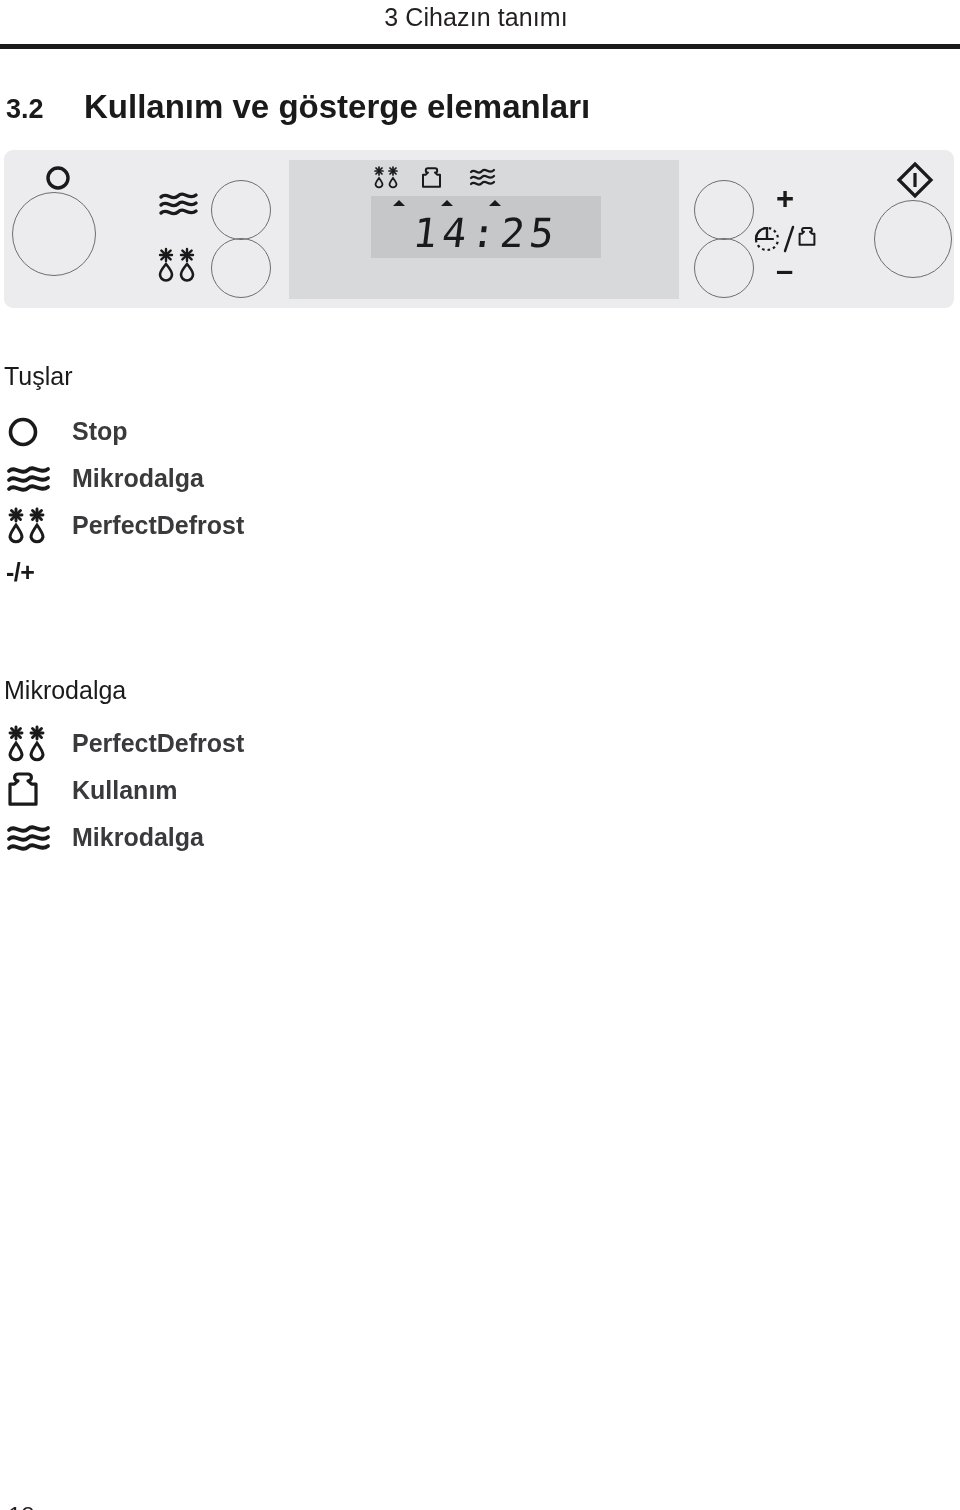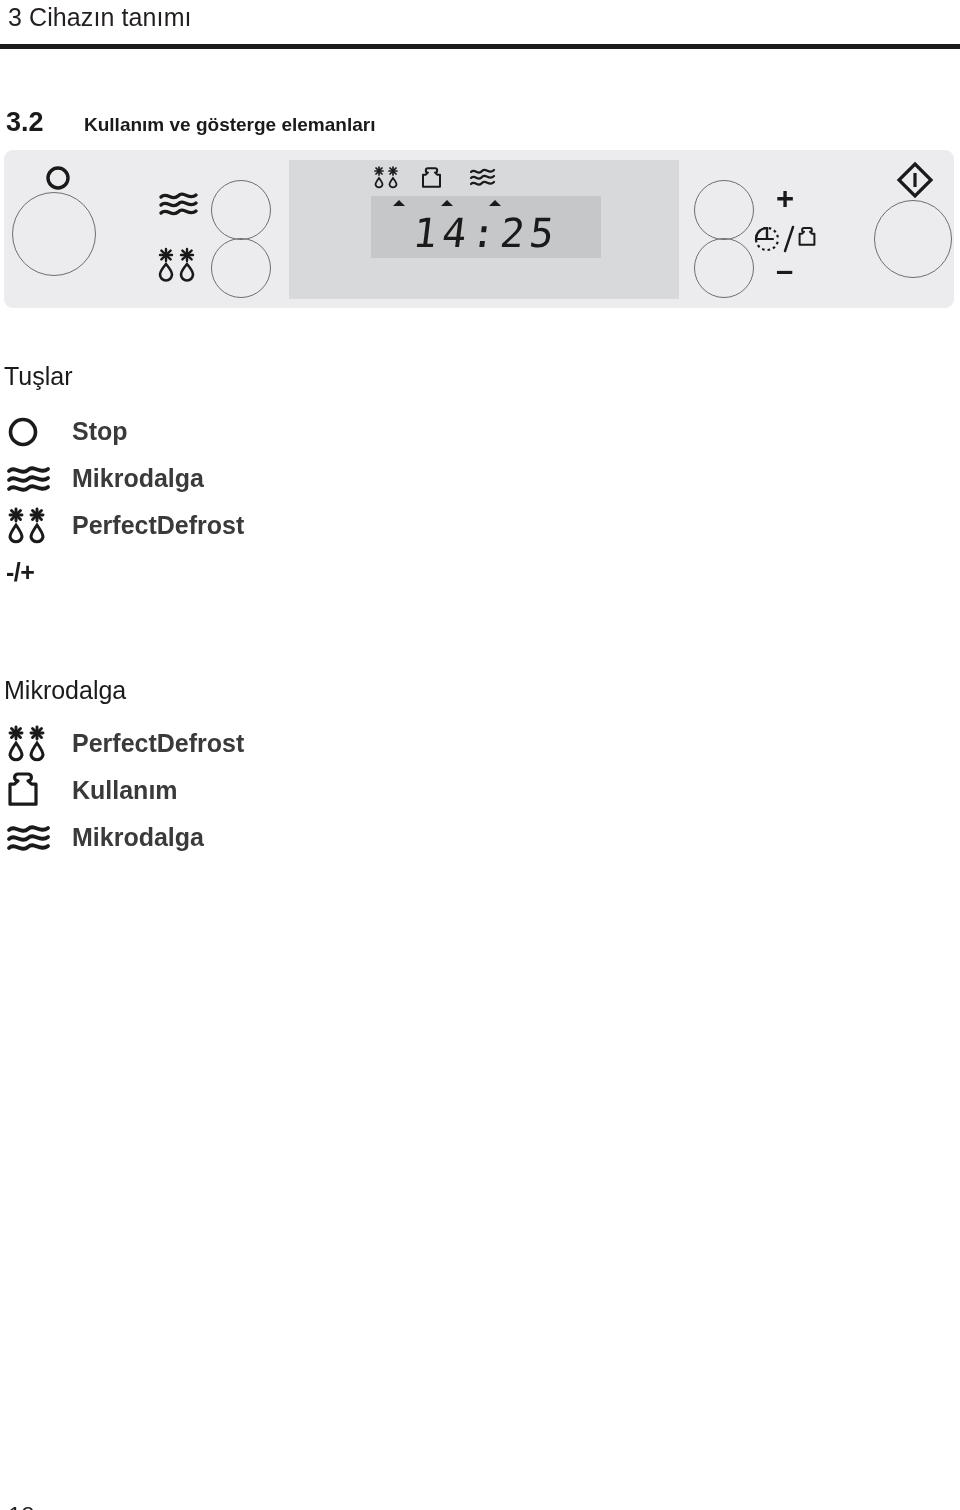--- a/index.html
+++ b/index.html
@@ -18,20 +18,21 @@
 
   
   .page-header {
     position: absolute;
     left: 0;
     top: 0;
     width: 944px;
     height: 46px;
     box-sizing: border-box;
     padding-left: 8px;
+    text-align: center;
   }
   .page-header .hdr-text {
     font-size: 25px;
     line-height: 34px;
     letter-spacing: .1px;
     color: #231f20;
     white-space: nowrap;
   }
   .header-rule {
     position: absolute;
@@ -50,24 +51,23 @@
     width: 900px;
     display: flex;
     align-items: baseline;
   }
   .section-num {
     font-size: 27px;
     font-weight: bold;
     width: 78px;
     flex: 0 0 78px;
     color: #1a1a1a;
-    margin-top: 19px;
   }
   .section-title {
-    font-size: 19px;
+    font-size: 33px;
     font-weight: bold;
     color: #1a1a1a;
     white-space: nowrap;
   }
 
   
   .panel {
     position: absolute;
     left: 4px;
     top: 150px;

